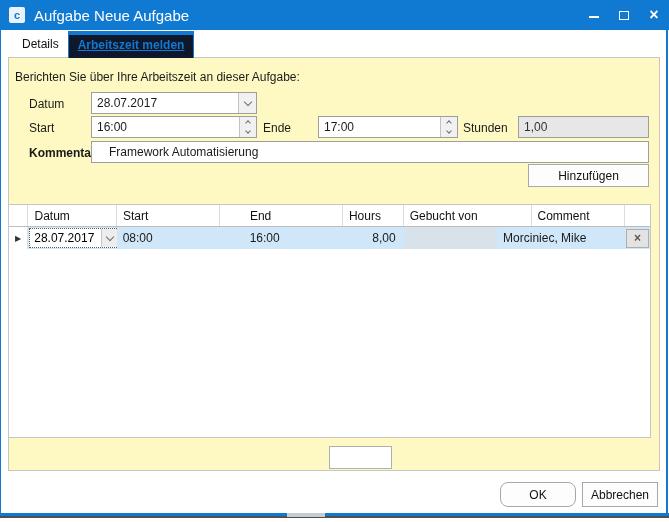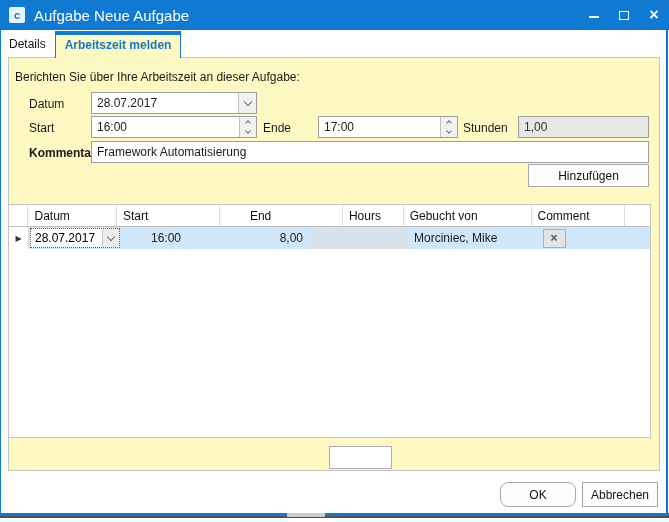--- a/index.html
+++ b/index.html
@@ -15,26 +15,26 @@
     border-radius:2px;display:flex;align-items:center;justify-content:center;
     font-size:11px;font-weight:bold;line-height:1;}
   .title-text{margin-left:9px;font-size:15px;}
   .win-controls{margin-left:auto;display:flex;height:100%;}
   .win-btn{width:30px;height:100%;display:flex;align-items:center;justify-content:center;cursor:default;}
   .min-glyph{display:block;width:10px;height:0;border-bottom:2px solid #fff;margin-top:4px;}
   .max-glyph{display:block;width:10px;height:9px;border:1.6px solid #fff;}
   .close-glyph{color:#fff;font-size:16px;font-weight:bold;line-height:1;}
   
   .tabstrip{position:absolute;left:0;top:30px;width:579px;height:27px;background:#fff;
-    display:flex;align-items:flex-end;padding-left:0;}
+    display:flex;align-items:flex-end;padding-left:13px;}
   .tab{padding:5px 9px 6px;color:#111;}
   .tab.active{border-top:4px solid var(--accent,#1079d1);
     border-left:1px solid var(--accent,#1079d1);border-right:1px solid var(--accent,#1079d1);
-    color:var(--accent,#1079d1);font-weight:bold;background:#fef9c3;position:relative;z-index:3;
-    padding:3px 9px 6px;margin-bottom:-1px;}
+    color:var(--accent,#1079d1);font-weight:bold;background:#0f172a;position:relative;z-index:3;
+    padding:3px 9px 6px;margin-bottom:-1px;text-decoration:underline;}
   
   .tab-panel{position:absolute;left:8px;top:57px;width:652px;height:414px;
     border:1px solid #c5c5c5;background:#fef9c3;z-index:1;}
   .lbl{position:absolute;white-space:nowrap;}
   .editor{position:absolute;display:flex;height:22px;border:1px solid #9e9e9e;background:#fff;}
   .editor input{flex:1;min-width:0;border:0;outline:none;background:transparent;
     font-family:"Liberation Sans",sans-serif;font-size:12px;padding:0 5px;color:#1a1a1a;}
   .editor .drop-btn{width:18px;background:#f1f1f1;border-left:1px solid #c2c2c2;
     display:flex;align-items:center;justify-content:center;}
   .chev{display:block;width:6px;height:6px;border-right:1.6px solid #6e6e6e;
@@ -145,21 +145,21 @@
         </div>
       </div>
     </div>
 
     <div class="lbl" style="left:454px;top:63px;">Stunden</div>
     <div class="editor readonly-field" style="left:509px;top:58px;width:131px;">
       <input readonly="" value="1,00" style="">
     </div>
 
     <div class="lbl" style="left:20px;top:88px;font-weight:bold;">Kommentar</div>
-    <div class="editor" style="left:82px;top:83px;width:558px;">
+    <div class="editor" style="left:82px;top:83px;width:558px;padding-left:12px;">
       <input value="Framework Automatisierung" style="">
     </div>
 
     <button class="btn" style="left:519px;top:106px;width:121px;height:23px;">Hinzufügen</button>
 
     <div class="grid">
       <div class="grid-row grid-header">
         <div class="th c0"></div>
         <div class="th c1">Datum</div>
         <div class="th c2">Start</div>
@@ -175,20 +175,21 @@
           <span>▶</span>
         </div>
         <div class="td c1" style="padding:0;">
           <div class="cell-editor">
             <input value="28.07.2017" style="">
             <div class="drop-btn">
               <span class="chev"></span>
             </div>
           </div>
         </div>
+        <div class="td c2">08:00</div>
         <div class="td c3">16:00</div>
         <div class="td c4">8,00</div>
         <div class="td c5"></div>
         <div class="td c6">Morciniec, Mike</div>
         <div class="td c7 del-cell">
           <div class="del-btn">
             <span>×</span>
           </div>
         </div>
       </div>

